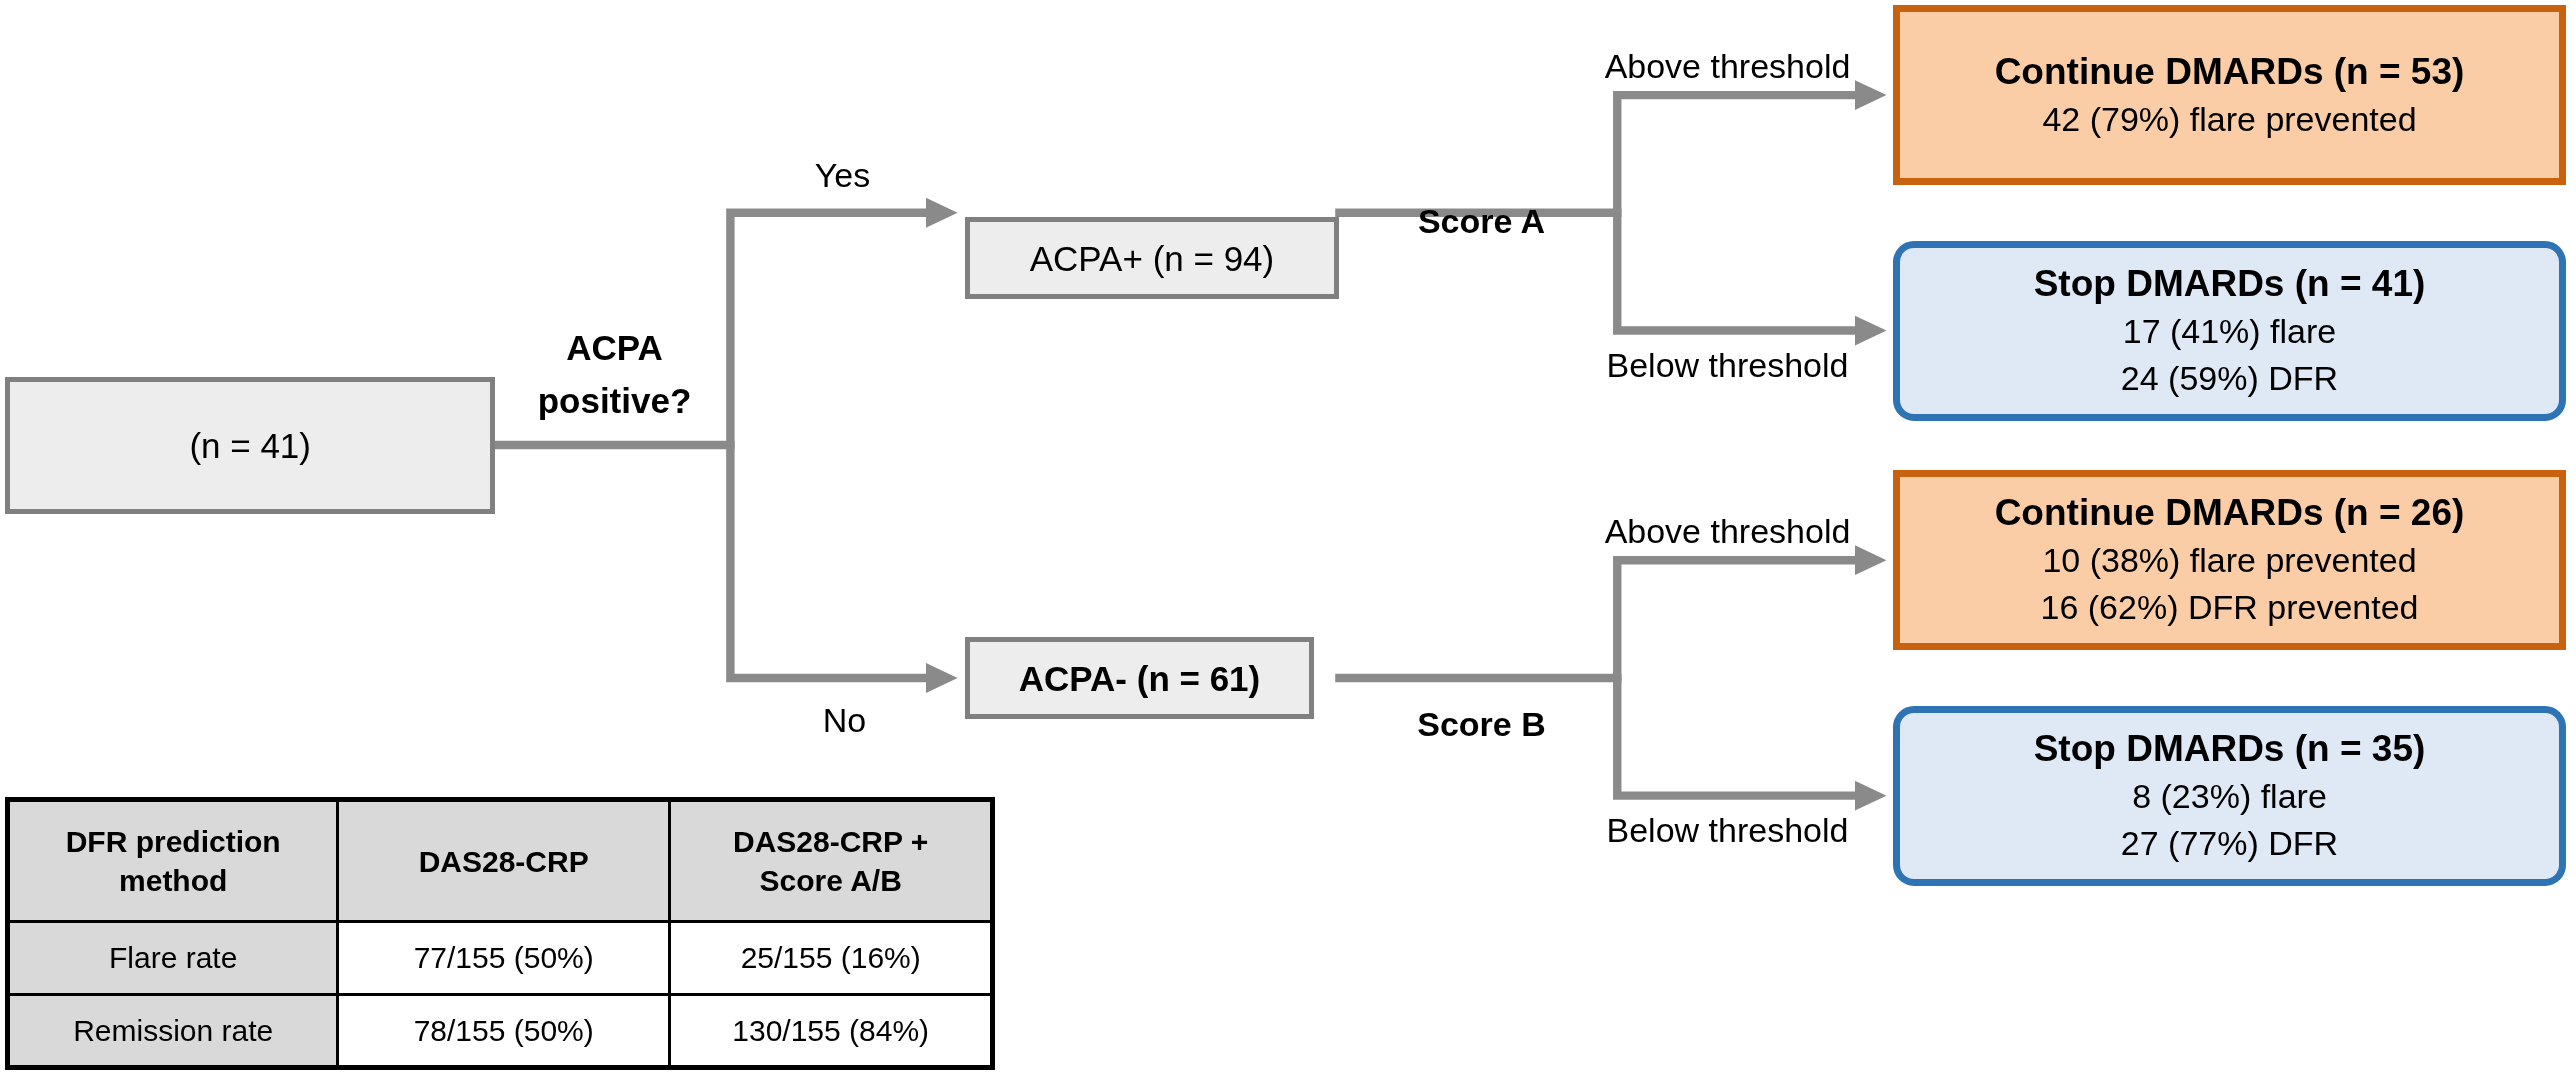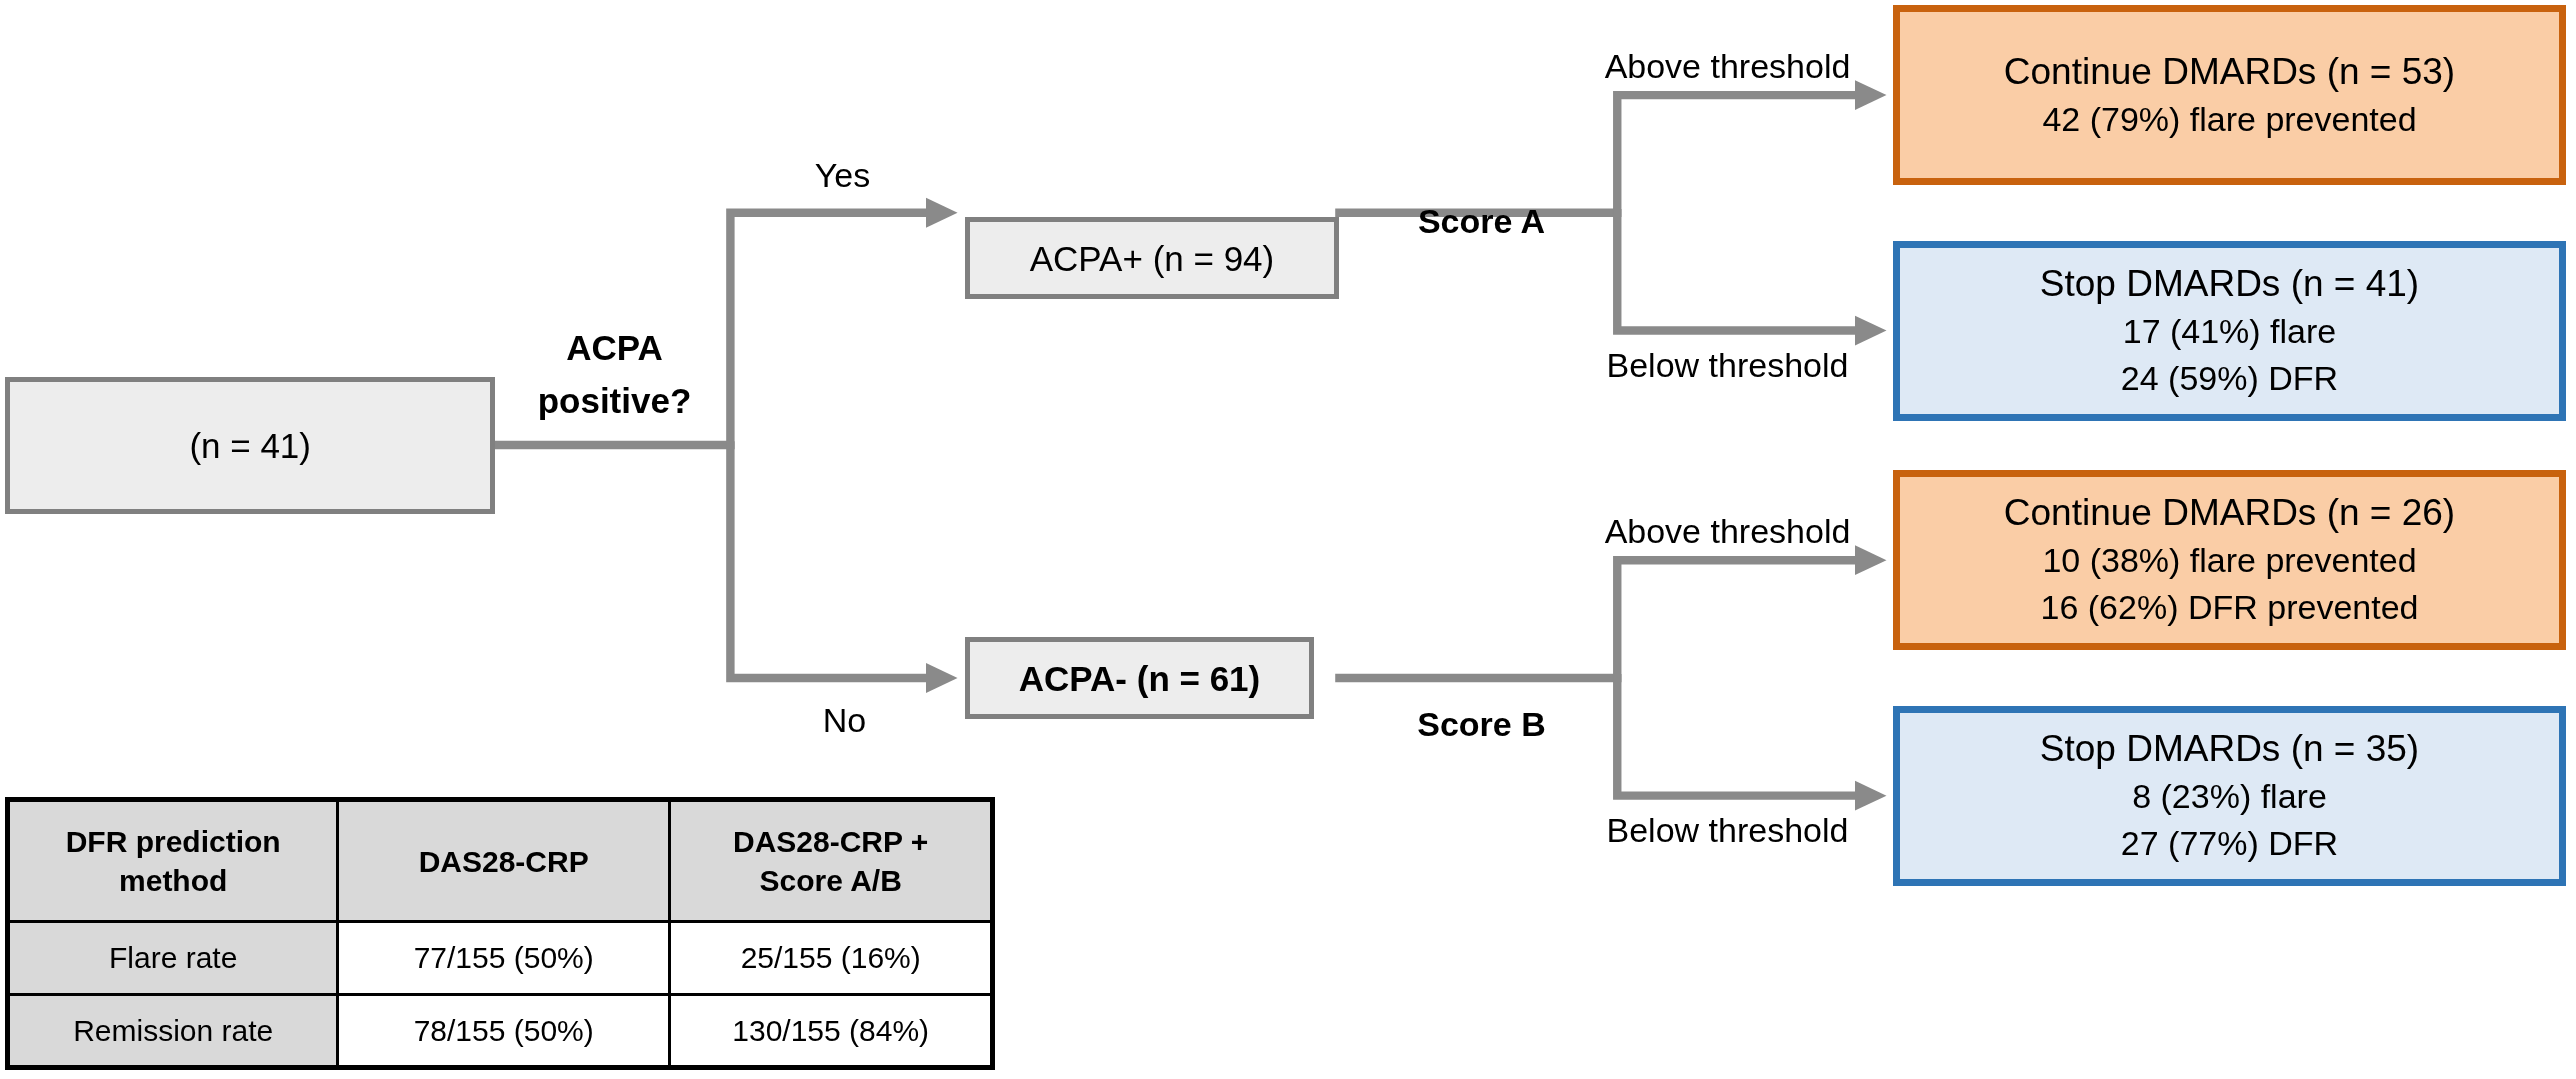--- a/index.html
+++ b/index.html
@@ -35,26 +35,26 @@
     position: absolute;
     left: 1893px;
     width: 673px; height: 180px;
     border: 7.1px solid;
     box-sizing: border-box;
     display: flex; flex-direction: column;
     align-items: center; justify-content: center;
     text-align: center;
   }
   .outcome.continue { background: var(--continue-fill, #FACDA6); border-color: var(--continue-border, #C8620E); }
-  .outcome.stop     { background: var(--stop-fill, #DEE9F5);     border-color: var(--stop-border, #2E74B5); }
+  .outcome.stop     { background: var(--stop-fill, #DEE9F5);     border-color: var(--stop-border, #2E74B5); border-radius: 21px; }
   #outcome-0 { top: 5.2px; }
   #outcome-1 { top: 241px; }
   #outcome-2 { top: 470px; }
   #outcome-3 { top: 706px; }
-  .outcome .title  { font-size: 37px; font-weight: normal; line-height: 1.3; }
+  .outcome .title  { font-size: 37px; font-weight: bold; line-height: 1.3; }
   .outcome .detail { font-size: 34px; line-height: 1.38; }
 
   .label { position: absolute; font-size: 34px; text-align: center; line-height: 1.25; }
   .label.bold { font-weight: bold; }
   #decision-label { left: 511px;  top: 322px;  width: 207px; font-size: 35px; font-weight: bold; line-height: 1.5; }
   #yes-label      { left: 778px; top: 154px;  width: 129px; }
   #no-label       { left: 780px; top: 699px; width: 129px; }
   #score-a-label  { left: 1365px; top: 163px;  width: 233px; margin-top: 37px; }
   #score-b-label  { left: 1365px; top: 703px; width: 233px; }
   #above-threshold-top    { left: 1566px; top: 45px;   width: 323px; }

